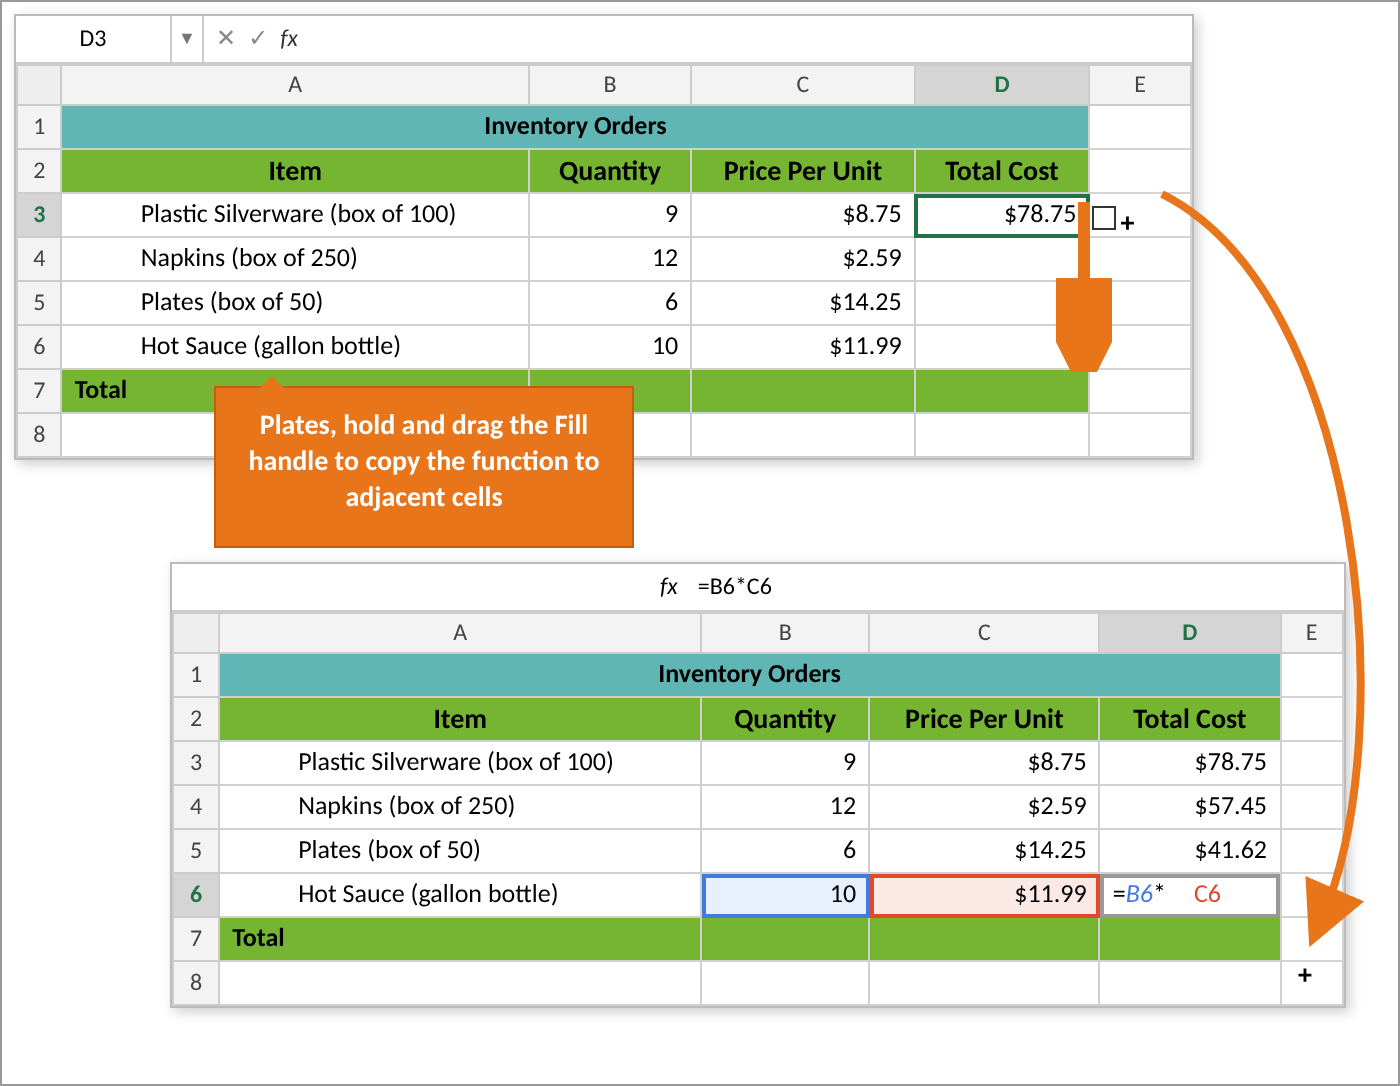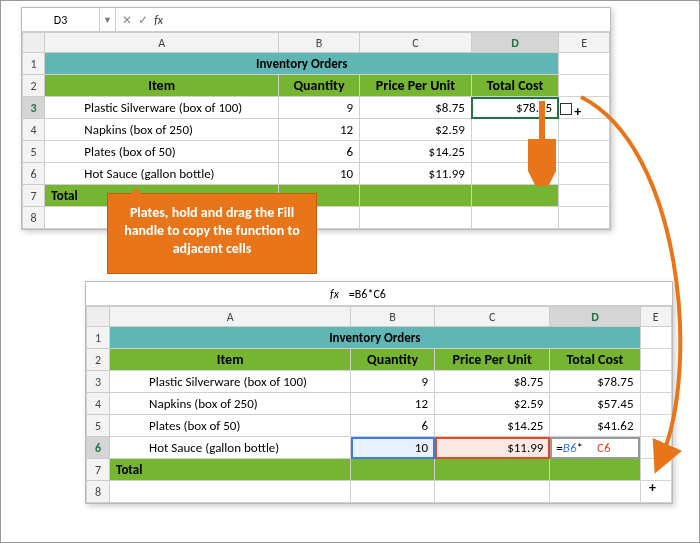--- a/index.html
+++ b/index.html
@@ -13,21 +13,21 @@
     position: relative;
     overflow: hidden;
     border: 1px solid #999;
   }
   .sheet {
     position: absolute;
     background: #fff;
     border: 1px solid #bbb;
     box-shadow: 2px 2px 6px rgba(0,0,0,0.2);
   }
-  .sheet1 { left: 6px; top: 6px; width: 590px; margin-left: 14px; }
+  .sheet1 { left: 6px; top: 6px; width: 590px; }
   .sheet2 { left: 84px; top: 280px; width: 588px; }
   .namebar {
     display: flex;
     align-items: center;
     height: 24px;
     border-bottom: 1px solid #ccc;
     background: #fff;
     font-size: 12px;
   }
   .namebox { width: 78px; padding: 0 6px; border-right: 1px solid #ccc; text-align: center; height: 100%; line-height: 24px; }

